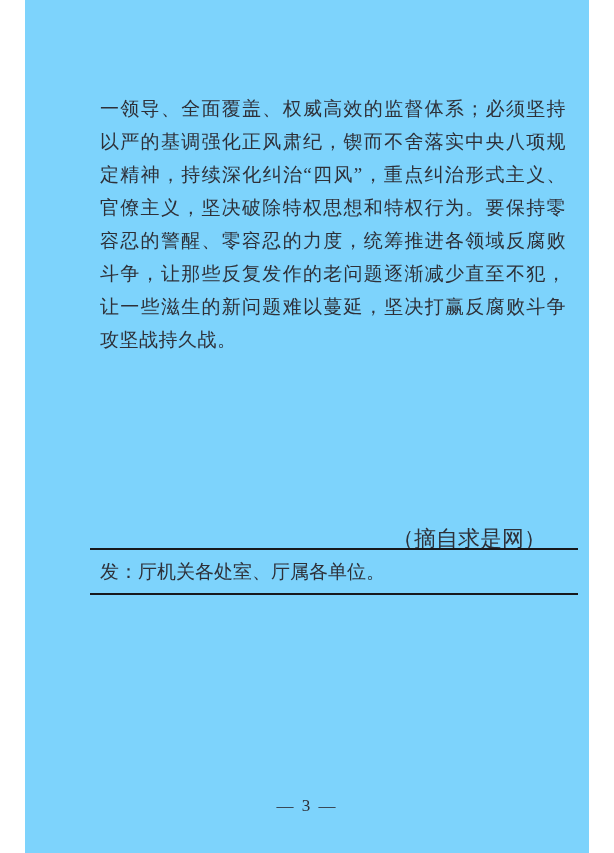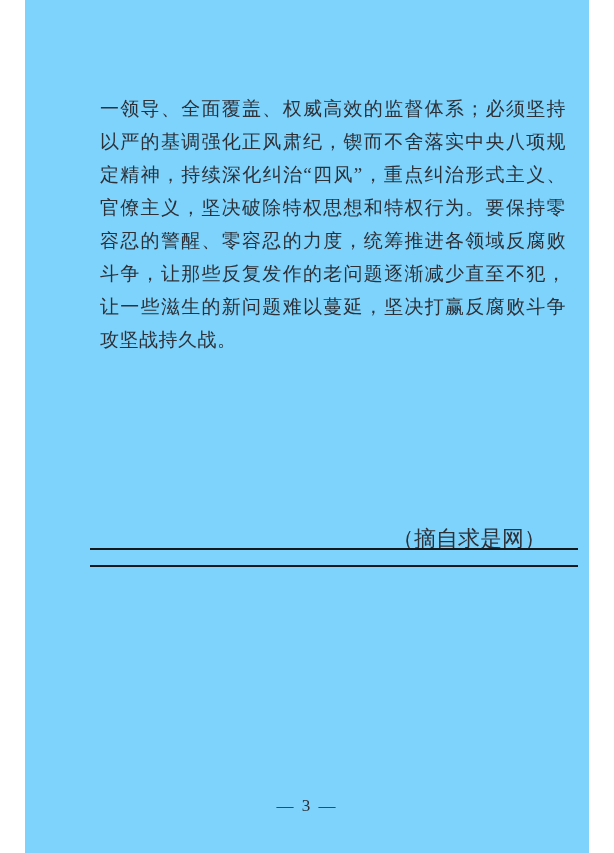--- a/index.html
+++ b/index.html
@@ -80,17 +80,18 @@
 
 <div class="page">
 
   <div class="body-text">
     <p class="para-continued">一领导、全面覆盖、权威高效的监督体系；必须坚持以严的基调强化正风肃纪，锲而不舍落实中央八项规定精神，持续深化纠治“四风”，重点纠治形式主义、官僚主义，坚决破除特权思想和特权行为。要保持零容忍的警醒、零容忍的力度，统筹推进各领域反腐败斗争，让那些反复发作的老问题逐渐减少直至不犯，让一些滋生的新问题难以蔓延，坚决打赢反腐败斗争攻坚战持久战。</p>
   </div>
 
   <div class="attribution">（摘自求是网）</div>
 
   <div class="distribution">
+    <p>发：厅机关各处室、厅属各单位。</p>
   </div>
 
   <div class="page-number">— 3 —</div>
 
 </div>
 
 </body></html>

